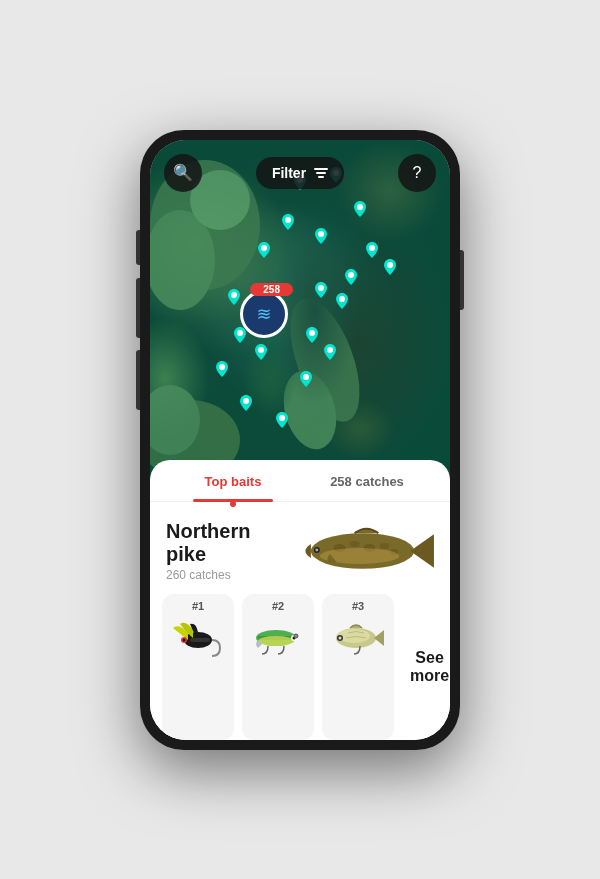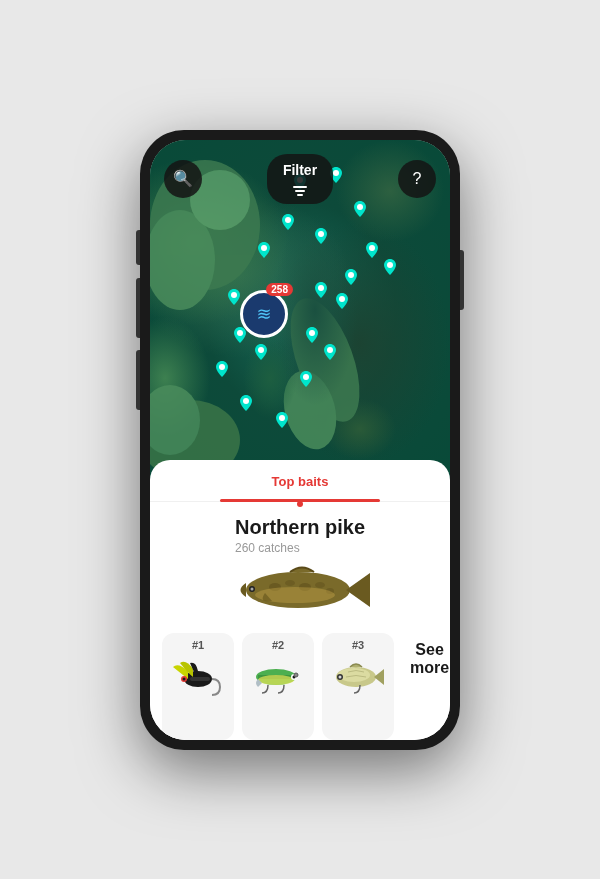--- a/index.html
+++ b/index.html
@@ -94,21 +94,20 @@
       background: rgba(20,20,20,0.85);
       border-radius: 20px;
       padding: 8px 16px;
       display: flex;
       align-items: center;
       gap: 8px;
       color: white;
       font-size: 14px;
       font-weight: 600;
       cursor: pointer;
-      flex-direction: column;
     }
     .filter-icon-lines {
       display: flex;
       flex-direction: column;
       gap: 2px;
     }
     .filter-icon-lines span {
       display: block;
       background: white;
       height: 2px;
@@ -151,21 +150,21 @@
     }
     .cluster-number {
       position: absolute;
       top: -10px;
       right: -8px;
       background: #e53935;
       color: white;
       font-size: 10px;
       font-weight: 700;
       border-radius: 10px;
-      padding: 1px 5px;
+      padding: 1px 13px;
       min-width: 20px;
       text-align: center;
     }
     .wave-icon {
       color: #4fc3f7;
       font-size: 18px;
     }
     
     .scroll-indicator {
       position: absolute;
@@ -231,21 +230,20 @@
       height: 6px;
       background: #e53935;
       border-radius: 50%;
     }
     
     .fish-section {
       padding: 14px 16px 8px;
       display: flex;
       align-items: center;
       justify-content: flex-start;
-      flex-direction: column;
     }
     .fish-info h2 {
       font-size: 20px;
       font-weight: 800;
       color: #1a1a1a;
     }
     .fish-info .catches-count {
       font-size: 12px;
       color: #999;
       margin-top: 2px;
@@ -288,21 +286,21 @@
     .bait-img {
       width: 60px;
       height: 40px;
       display: flex;
       align-items: center;
       justify-content: center;
     }
     .see-more-card {
       flex: 1;
       display: flex;
-      align-items: flex-start;
+      align-items: center;
       justify-content: center;
       padding: 8px;
       cursor: pointer;
     }
     .see-more-text {
       font-size: 16px;
       font-weight: 700;
       color: #1a1a1a;
       text-align: center;
     }
@@ -488,20 +486,23 @@
       <div class="scroll-indicator"></div>
     </div>
 
     <div class="bottom-sheet">
 
       <div class="tabs">
         <div class="tab active">
           <span>Top baits</span>
           <div class="tab-dot"></div>
         </div>
+        <div class="tab">
+          <span>258 catches</span>
+        </div>
       </div>
 
       <div class="fish-section">
         <div class="fish-info">
           <h2>Northern pike</h2>
           <div class="catches-count">260 catches</div>
         </div>
 
         <div class="fish-img-area">
           <svg viewBox="0 0 140 70" class="pike-svg">

